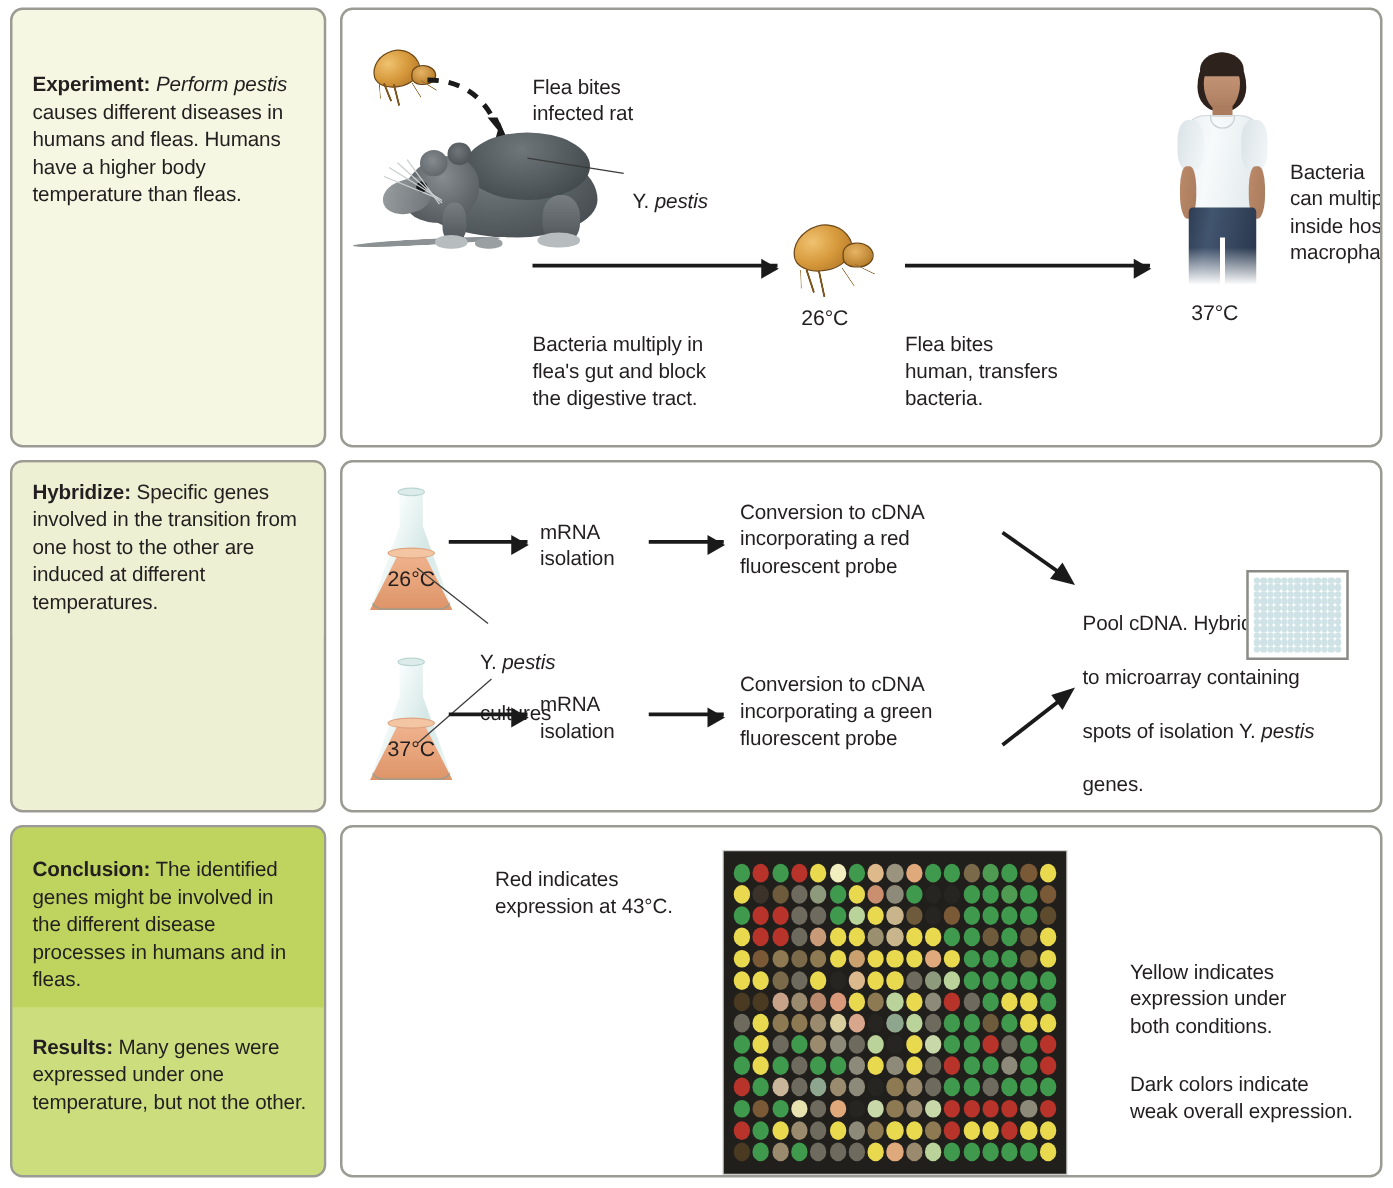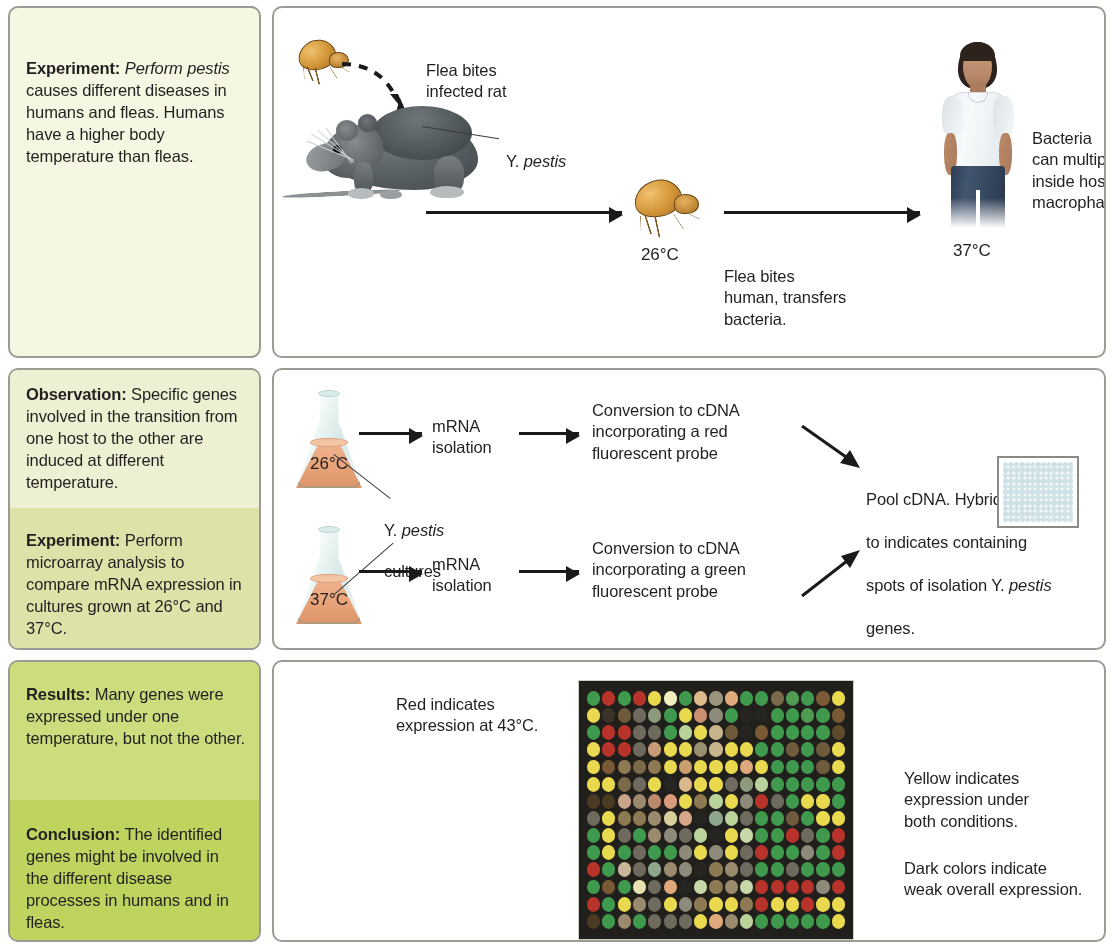--- a/index.html
+++ b/index.html
@@ -343,20 +343,23 @@
       <div class="foot" style="left:96px; top:90px; width:22px; height:9px; background:#9aa0a2;"></div>
     </div>
 
     <div class="leader" style="left:148px; top:118px; width:78px; transform:rotate(9deg);"></div>
     <div class="lbl" style="left:232px; top:122px;">
       <span>Y. </span><i>pestis</i>
     </div>
 
     <div class="arrow-h" style="left:152px; top:203px; width:196px;"></div>
 
+    <div class="lbl" style="left:152px; top:258px;">Bacteria multiply in
+flea's gut and block
+the digestive tract.</div>
 
     <div class="flea" style="left:358px; top:170px; width:76px; height:58px;">
       <div class="body" style="left:2px; top:2px; width:48px; height:37px;"></div>
       <div class="head" style="left:42px; top:16px; width:25px; height:20px;"></div>
       <div class="leg" style="left:14px; top:37px; width:20px; transform:rotate(72deg);"></div>
       <div class="leg" style="left:24px; top:38px; width:22px; transform:rotate(78deg);"></div>
       <div class="leg thin" style="left:42px; top:36px; width:18px; transform:rotate(56deg);"></div>
       <div class="leg thin" style="left:52px; top:33px; width:18px; transform:rotate(26deg);"></div>
       <div class="leg thin" style="left:9px; top:38px; width:15px; transform:rotate(88deg);"></div>
     </div>
@@ -386,24 +389,21 @@
     <div class="lbl" style="left:679px; top:232px; font-size:17px;">37°C</div>
 
     <div class="lbl" style="left:758px; top:120px;">Bacteria
 can multiply
 inside host
 macrophages.</div>
   </div>
 
   <div class="side-box" style="left:8px; top:368px; width:253px; height:282px; background:#eef0d3;">
     <div class="side-seg" style="background:#eef0d3; padding-top:14px; height:138px;">
-      <b>Observation:</b><span> Specific genes involved in the transition from one host to the other are induced at different temperature.</span>
-    </div>
-    <div class="side-seg" style="background:#dde3a8; padding-top:22px; height:144px;">
-      <b>Experiment:</b><span> Perform microarray analysis to compare mRNA expression in cultures grown at 26°C and 37°C.</span>
+      <b>Hybridize:</b><span> Specific genes involved in the transition from one host to the other are induced at different temperatures.</span>
     </div>
   </div>
 
   <div class="panel" style="left:272px; top:368px; width:834px; height:282px;">
 
     <div class="flask" style="left:22px; top:22px; width:66px; height:96px;">
       <div class="glass"></div>
       <div class="liquid" style="height:47px;"></div>
       <div class="meniscus" style="left:14px; top:46px; width:38px; height:9px;"></div>
       <div class="outline"></div>
@@ -447,21 +447,21 @@
       <line x1="4" y1="4" x2="58" y2="42" stroke="#1a1a1a" stroke-width="3"></line>
       <polygon points="62,46 42,41 52,28" fill="#1a1a1a"></polygon>
     </svg>
     <svg class="arrow-d" style="left:524px; top:156px;" width="120" height="80" viewBox="0 0 120 80">
       <line x1="4" y1="70" x2="58" y2="28" stroke="#1a1a1a" stroke-width="3"></line>
       <polygon points="62,24 43,30 52,42" fill="#1a1a1a"></polygon>
     </svg>
 
     <div class="lbl" style="left:592px; top:98px;">
       <span>Pool cDNA. Hybridize</span><br>
-      <span>to indicates containing</span><br>
+      <span>to microarray containing</span><br>
       <span>spots of isolation </span><span>Y. </span><i>pestis</i><br>
       <span>genes.</span>
     </div>
 
     <div class="chip" style="left:723px; top:86px; width:82px; height:72px;">
       <div class="grid" id="chip-grid" style="grid-template-columns: repeat(13, 1fr); grid-template-rows: repeat(11, 1fr);">
           <div class="dot" style="background: rgb(207, 226, 230);"></div>
           <div class="dot" style="background: rgb(207, 226, 230);"></div>
           <div class="dot" style="background: rgb(207, 226, 230);"></div>
           <div class="dot" style="background: rgb(207, 226, 230);"></div>
@@ -602,25 +602,25 @@
           <div class="dot" style="background: rgb(207, 226, 230);"></div>
           <div class="dot" style="background: rgb(207, 226, 230);"></div>
           <div class="dot" style="background: rgb(207, 226, 230);"></div>
           <div class="dot" style="background: rgb(207, 226, 230);"></div>
           <div class="dot" style="background: rgb(207, 226, 230);"></div>
         </div>
     </div>
   </div>
 
   <div class="side-box" style="left:8px; top:660px; width:253px; height:282px; background:#cbdd7c;">
+    <div class="side-seg" style="background:#bed45e; padding-top:24px; height:144px;">
+      <b>Conclusion:</b><span> The identified genes might be involved in the different disease processes in humans and in fleas.</span>
+    </div>
     <div class="side-seg" style="background:#cbdd7c; padding-top:22px; height:138px;">
       <b>Results:</b><span> Many genes were expressed under one temperature, but not the other.</span>
-    </div>
-    <div class="side-seg" style="background:#bed45e; padding-top:24px; height:144px;">
-      <b>Conclusion:</b><span> The identified genes might be involved in the different disease processes in humans and in fleas.</span>
     </div>
   </div>
 
   <div class="panel" style="left:272px; top:660px; width:834px; height:282px;">
 
     <div class="lbl" style="left:122px; top:32px;">Red indicates
 expression at 43°C.</div>
 
     <div class="array" style="left:305px; top:19px; width:274px; height:258px;">
       <div class="grid" id="array-grid" style="grid-template-columns: repeat(17, 1fr); grid-template-rows: repeat(14, 1fr);">

